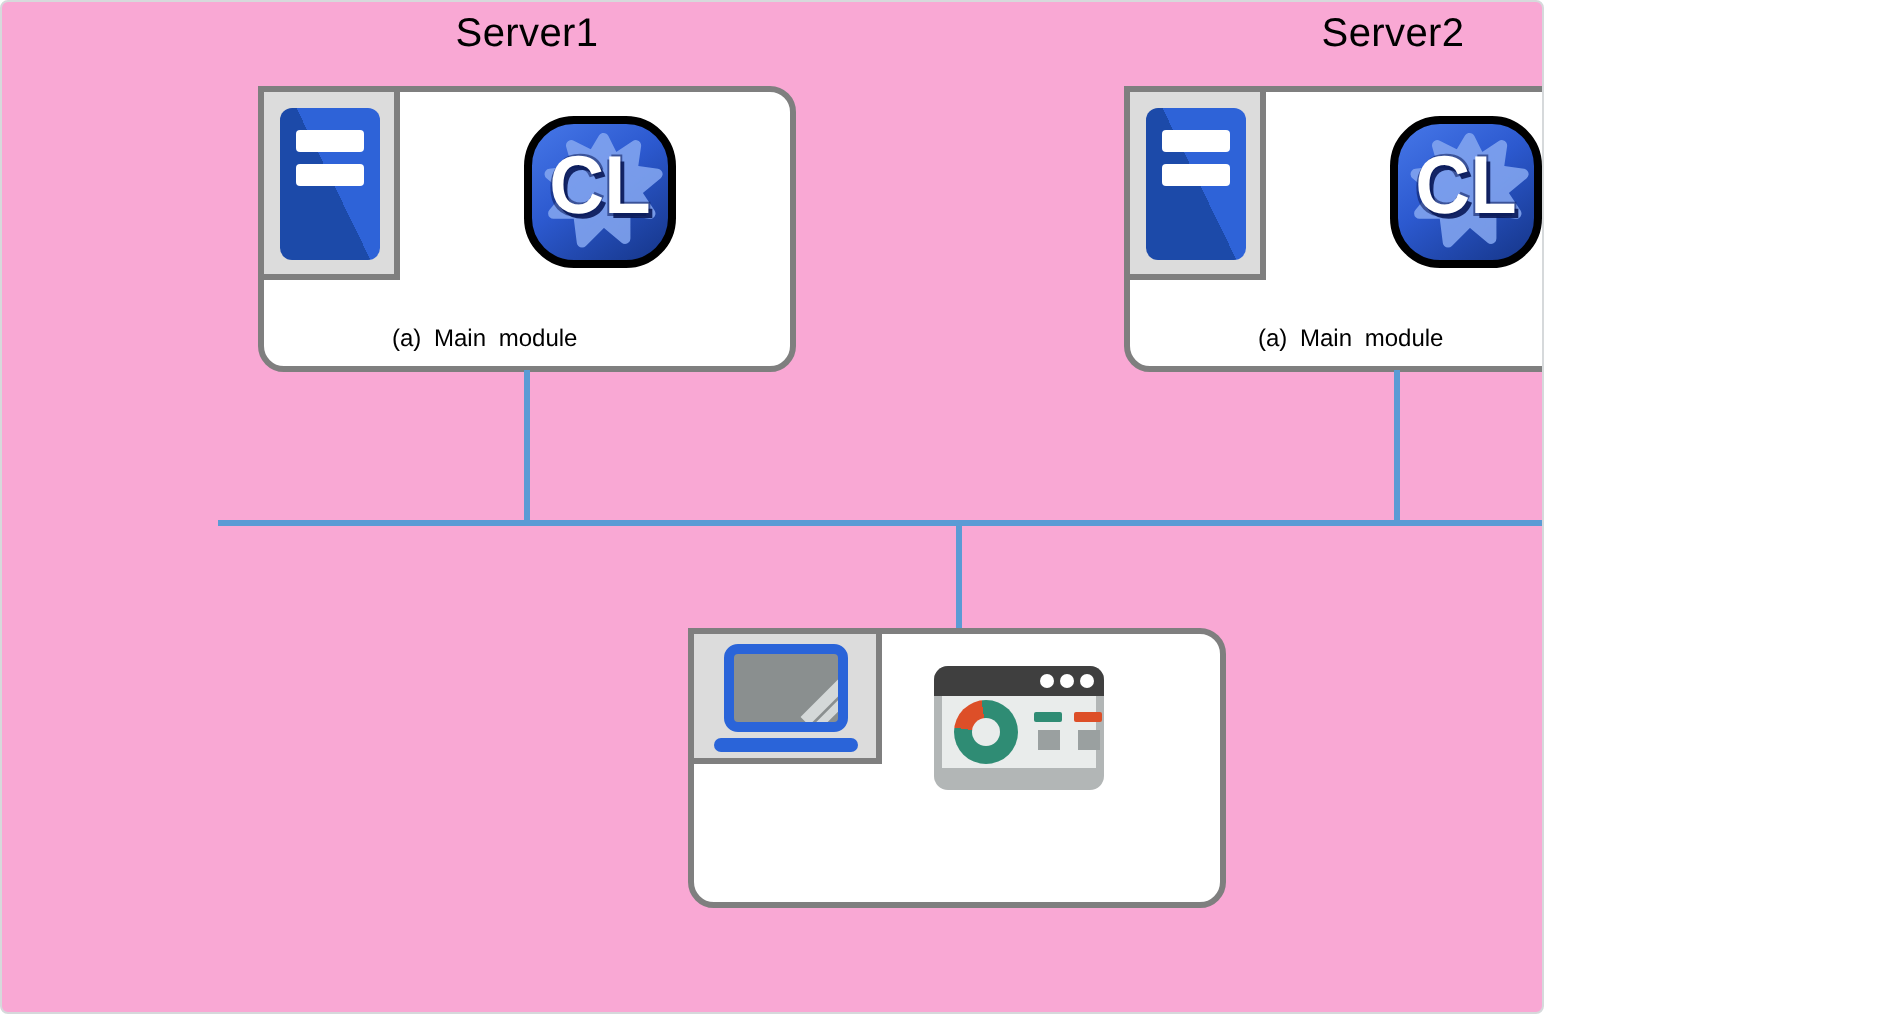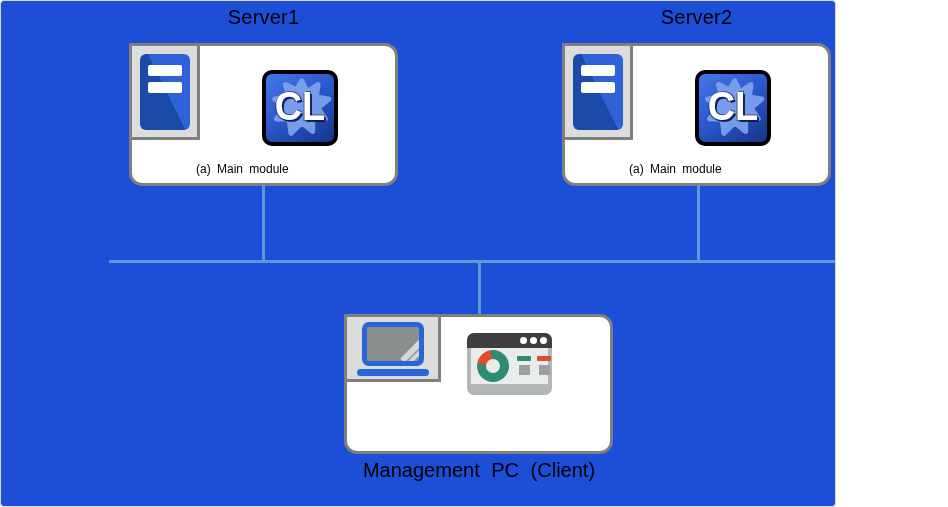--- a/index.html
+++ b/index.html
@@ -1,18 +1,18 @@
 <!DOCTYPE html>
 <html><head>
 <meta charset="utf-8">
 <style>
   html,body{margin:0;padding:0;background:#fff;}
   *{box-sizing:border-box;}
   .diagram{
-    position:relative;width:836px;height:507px;background:#1d4ed8;
+    position:relative;width:772px;height:507px;background:#f9a8d4;
     border:1px solid #d6d9db;border-radius:4px;overflow:hidden;
     font-family:"Liberation Sans",sans-serif;color:#000;
   }
   .srv-title{
     position:absolute;top:5px;width:269px;text-align:center;
     font-size:20px;letter-spacing:.2px;
   }
   .group-box{
     position:absolute;width:269px;height:143px;background:#fff;
     border:3px solid #7f7f7f;border-radius:13px;
@@ -28,22 +28,22 @@
     border-radius:6px;
     background:linear-gradient(64deg,#1c4aa9 52%,#2e63d8 52%);
   }
   .srv-glyph .bar{
     position:absolute;left:8px;width:34px;height:11px;background:#fff;border-radius:2px;
   }
   .srv-glyph .bar.b1{top:11px;}
   .srv-glyph .bar.b2{top:28px;}
   
   .cl-icon{
-    position:absolute;left:130px;top:24px;width:76px;height:76px;
-    border:4px solid #000;border-radius:10px;overflow:hidden;
+    position:absolute;left:130px;top:12px;width:76px;height:76px;
+    border:4px solid #000;border-radius:25px;overflow:hidden;
     background:linear-gradient(145deg,#4677e8 0%,#2c59cf 45%,#153588 100%);
     padding-left:44px;
   }
   .cl-icon svg{position:absolute;left:0;top:0;width:100%;height:100%;}
   .cl-text{
     position:absolute;left:0;right:0;top:50%;transform:translateY(-54%) scaleY(1.08);
     text-align:center;font-size:38px;font-weight:bold;color:#fff;
     text-shadow:2px 2px 0 rgba(9,24,88,.9),-1px 1px 0 rgba(9,24,88,.55),1px -1px 0 rgba(9,24,88,.55);
   }
   .box-label{
@@ -171,15 +171,14 @@
             <div class="wsq"></div>
         </div>
         <div class="widget w2">
           <div class="wbar red"></div>
             <div class="wsq"></div>
         </div>
       </div>
     </div>
   </div>
 
-  <div class="caption">Management PC (Client)</div>
 
 </div>
 
 </body></html>

